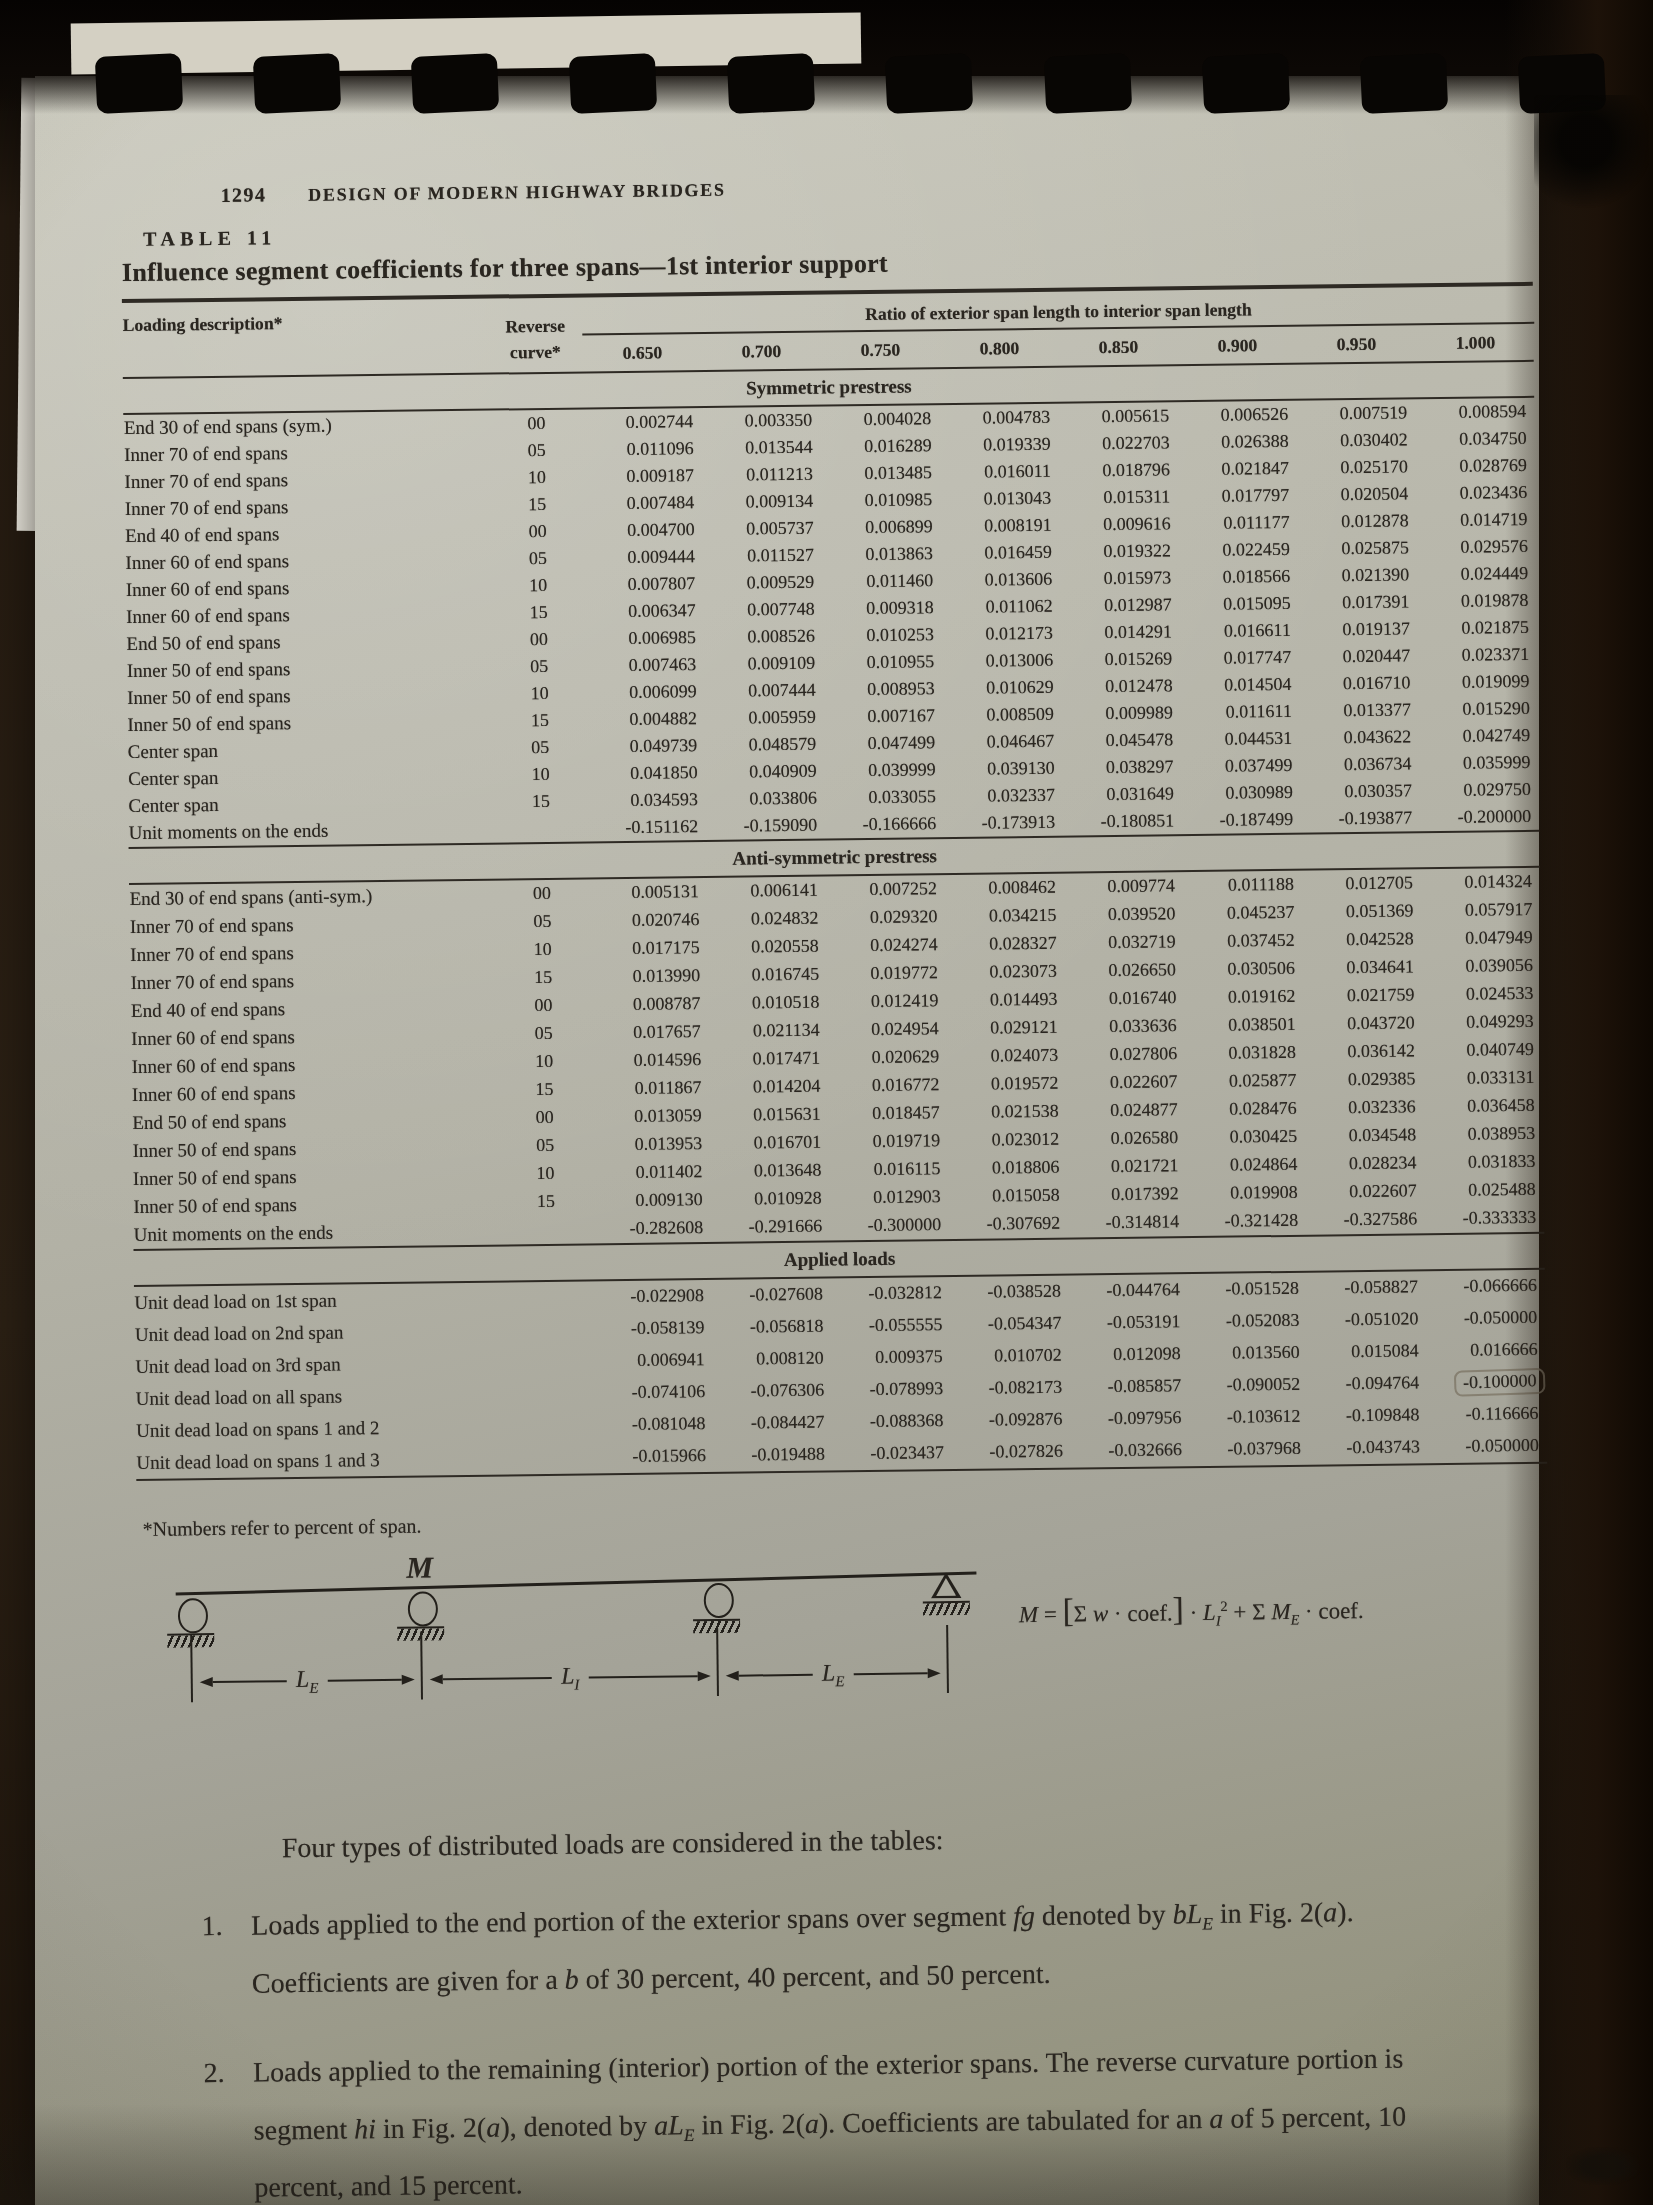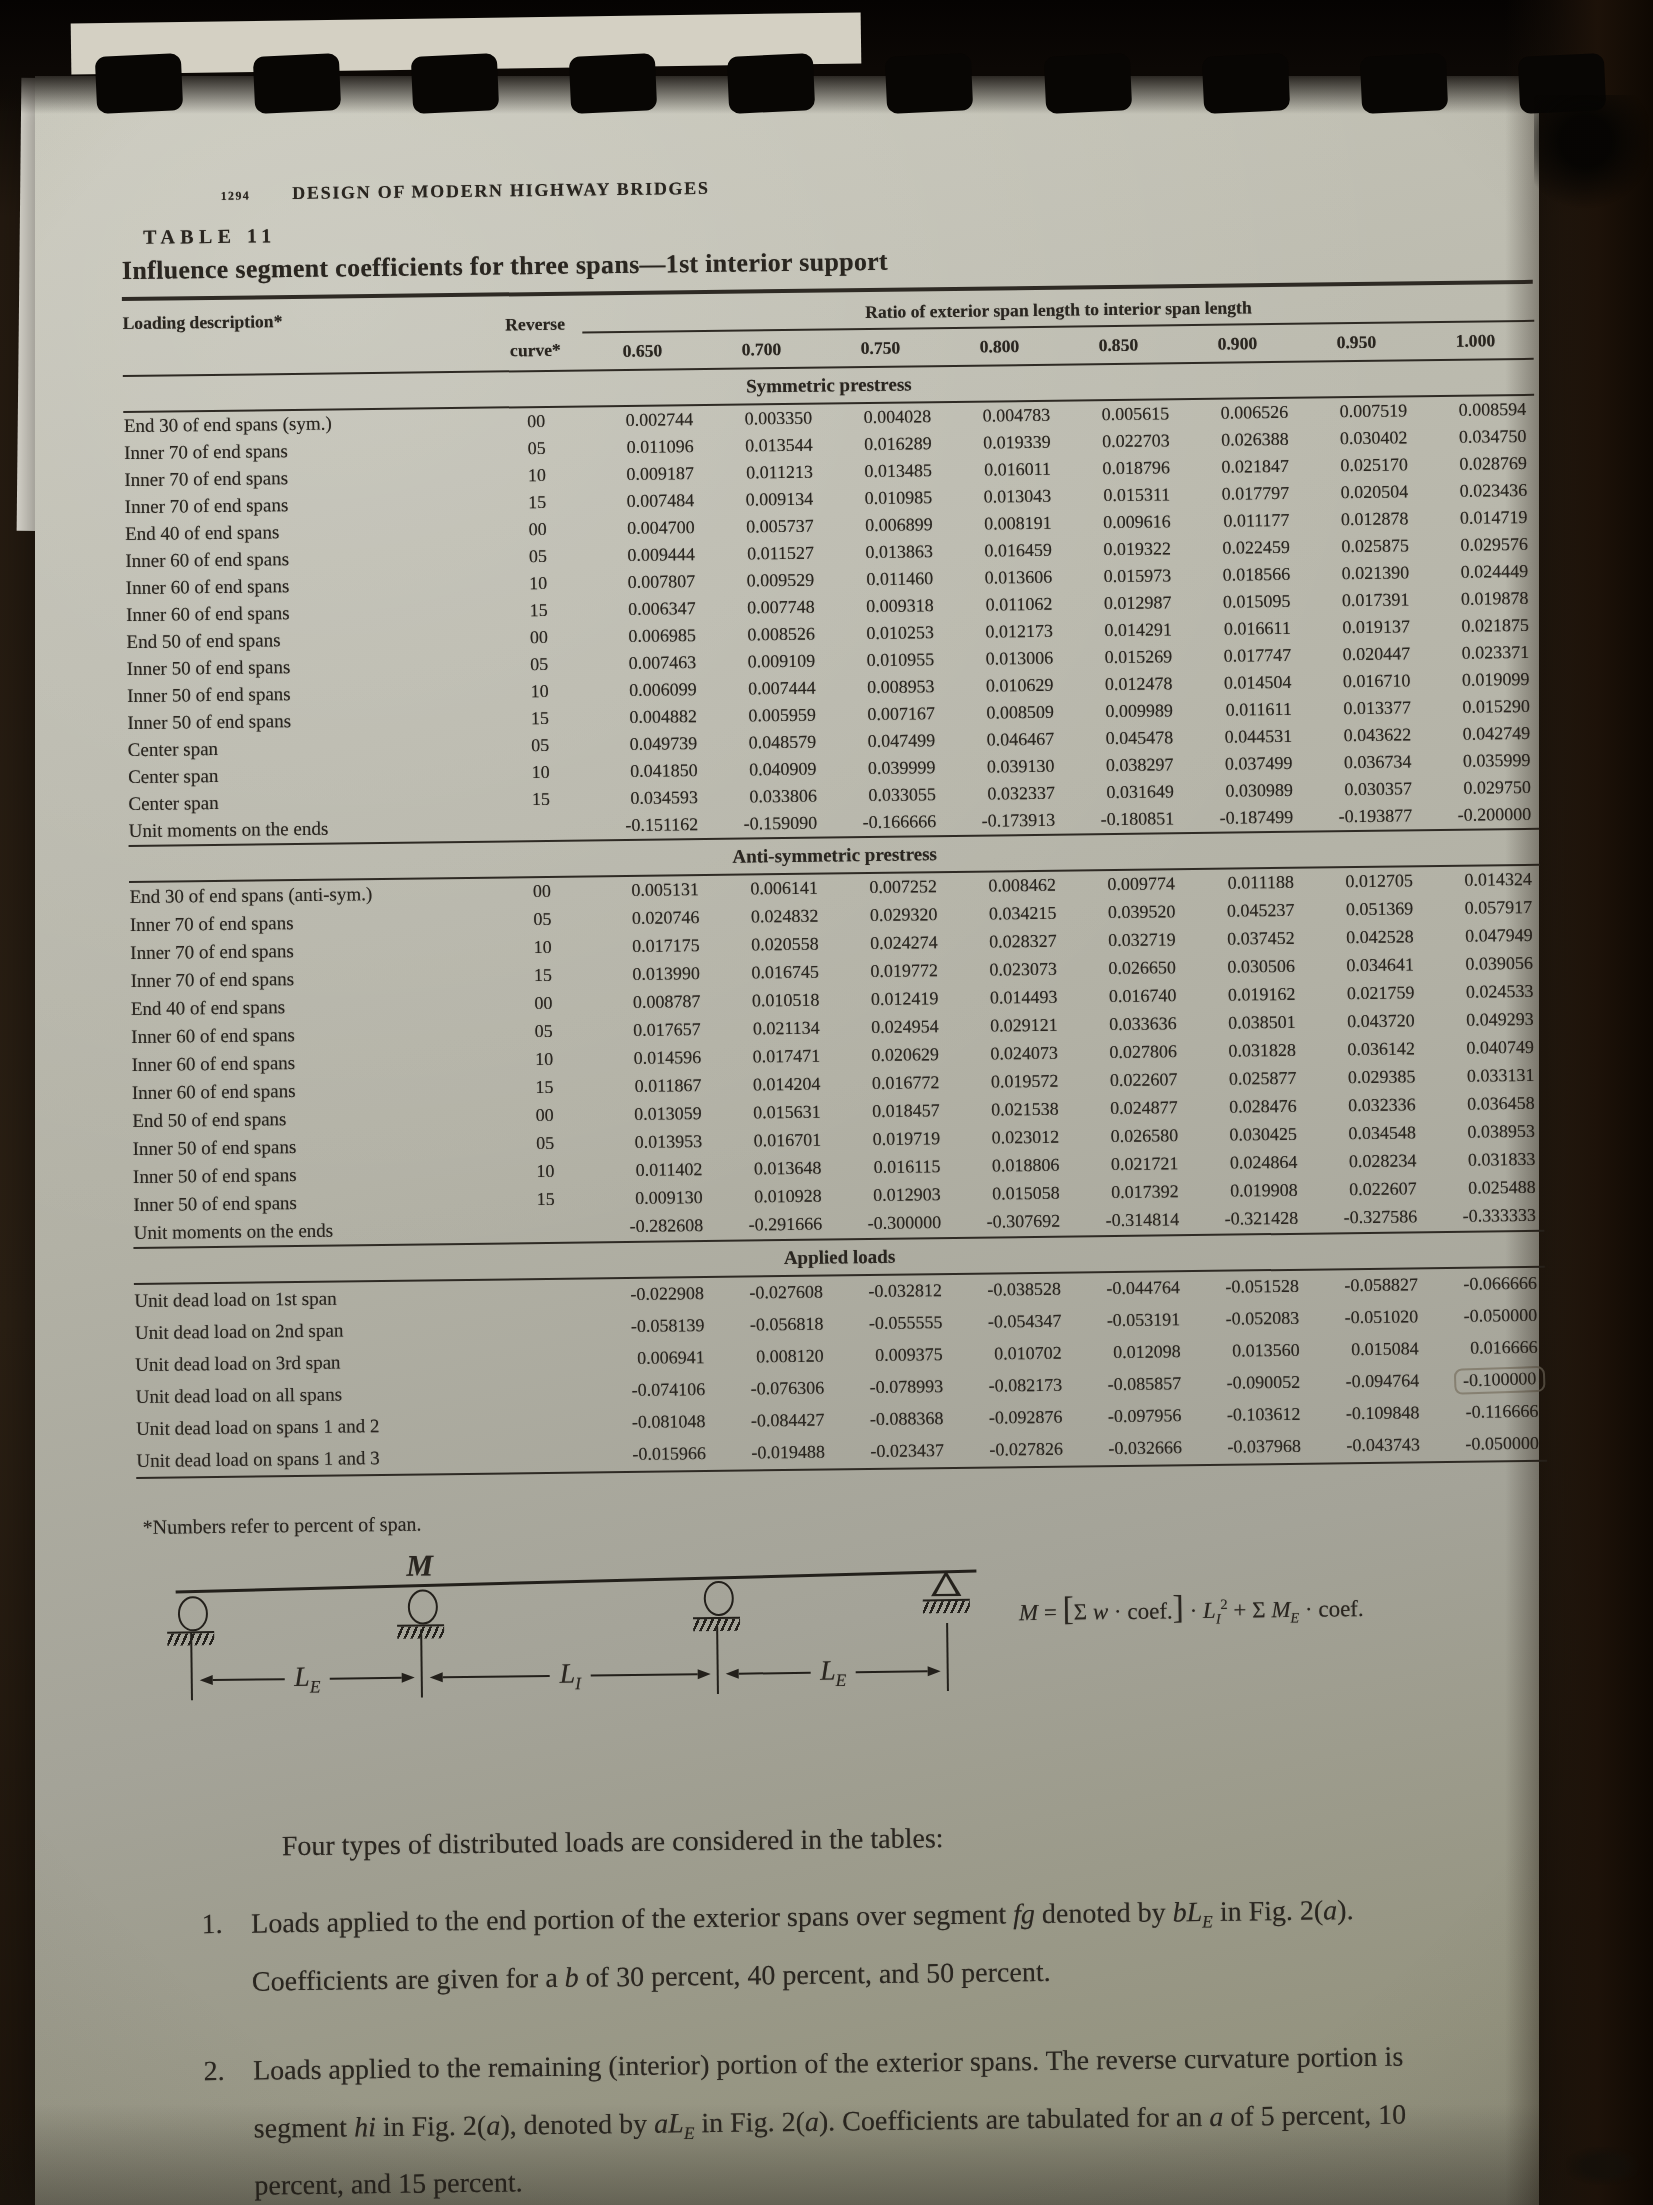--- a/index.html
+++ b/index.html
@@ -32,21 +32,21 @@
     background:linear-gradient(90deg,rgba(26,17,9,0) 0,rgba(26,17,9,.45) 30%,#1d1209 62%,#0e0802 100%);}
   .ink-smudge{position:absolute;left:1534px;top:95px;width:115px;height:115px;z-index:4;filter:blur(0.7px);
     background:radial-gradient(circle at 45% 40%, rgba(6,5,3,.95) 0 28%, rgba(6,5,3,.45) 52%, transparent 72%);}
   .corner-smudge{position:absolute;left:1566px;top:2147px;width:74px;height:38px;z-index:4;filter:blur(0.7px);
     background:radial-gradient(ellipse at 50% 50%, rgba(20,16,10,.8) 0 40%, transparent 75%);}
   .bottom-shade{position:absolute;left:0;bottom:0;width:100%;height:101px;z-index:2;
     background:linear-gradient(0deg,rgba(25,22,16,.38),transparent);}
 
   
   .runhead{margin:101px 0 0 101px;display:flex;align-items:baseline;gap:42px;}
-  .pageno{font-size:12px;font-weight:bold;letter-spacing:1.4px;}
+  .pageno{font-size:20px;font-weight:bold;letter-spacing:1.4px;}
   .runtitle{font-size:18px;font-weight:bold;letter-spacing:1.7px;}
   .tbl-label{margin:20px 0 0 23px;font-size:20px;font-weight:bold;letter-spacing:5.4px;}
   .caption{margin:6.8px 0 0 1.4px;font-size:26px;font-weight:bold;letter-spacing:0.3px;}
 
   
   .tbl{width:1411px;margin-left:1.4px;}
   .rule{height:2px;background:#2e2a24;}
   .rule.thick{height:4.7px;margin-top:10.8px;}
   .grid{display:grid;grid-template-columns:365px 95px repeat(8,119px);align-items:center;}
   .thead{margin-top:9.5px;}
@@ -74,21 +74,21 @@
   .hatch{position:absolute;width:47px;height:11.5px;border-top:2.4px solid #23201b;
     background:repeating-linear-gradient(115deg,transparent 0 4px,#23201b 4px 6.4px);}
   .pin-outer{position:absolute;width:31px;height:26px;background:#23201b;clip-path:polygon(50% 0,0 100%,100% 100%);}
   .pin-inner{position:absolute;left:5.4px;top:5.4px;width:20px;height:18px;background:#aaa99d;clip-path:polygon(50% 0,0 100%,100% 100%);}
   .tick{position:absolute;top:81px;height:68px;width:2px;background:#23201b;}
   .dim{position:absolute;top:115px;display:flex;align-items:center;height:27px;}
   .dim .ln{height:2.4px;background:#23201b;flex:1;}
   .dim .ar{width:0;height:0;border-top:5.4px solid transparent;border-bottom:5.4px solid transparent;flex:none;}
   .dim .ar.l{border-right:13.5px solid #23201b;}
   .dim .ar.r{border-left:13.5px solid #23201b;}
-  .dim .lbl{margin:0 9.5px;font-size:28px;font-style:italic;white-space:nowrap;}
+  .dim .lbl{margin:0 9.5px;font-size:24px;font-style:italic;white-space:nowrap;}
   .formula{position:absolute;left:882px;top:49px;font-size:23px;white-space:nowrap;}
   .sub{vertical-align:sub;font-size:.62em;}
   .sup{vertical-align:super;font-size:.62em;}
   .it{font-style:italic;}
   .big{font-size:1.45em;font-weight:400;}
 
   
   .notes{margin:64px 0 0 61px;width:1209px;font-size:28px;}
   .intro{margin:0 0 0 81px;}
   .note-item{display:flex;gap:13.5px;margin-top:32px;}

